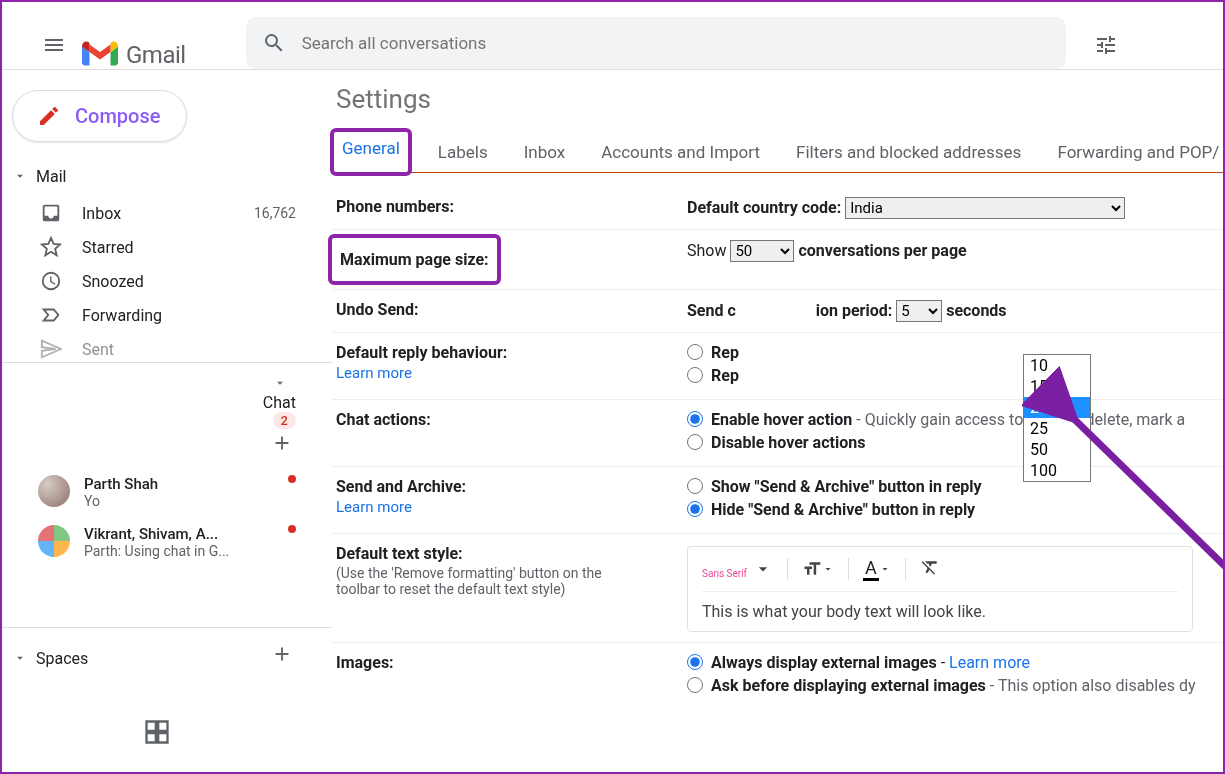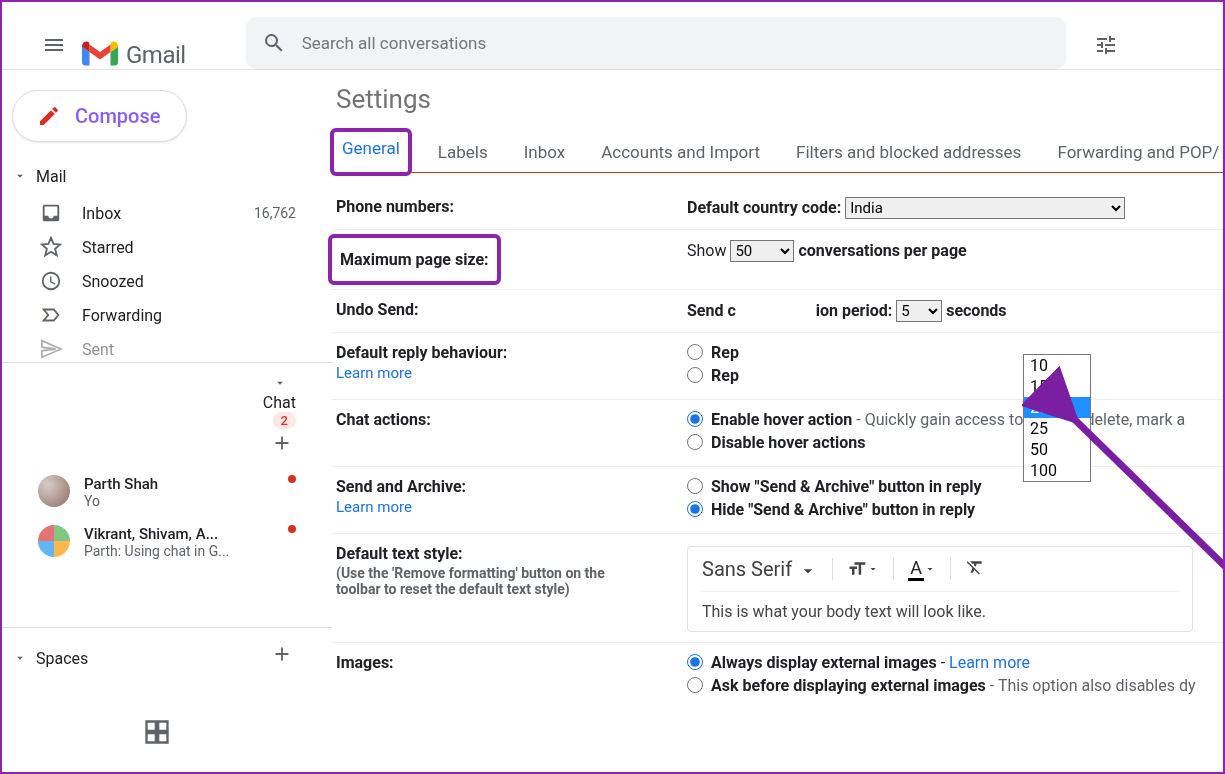--- a/index.html
+++ b/index.html
@@ -53,37 +53,37 @@
   .page-title { font-size: 26px; color: #737373; margin-bottom: 18px; margin-left: 4px; }
   .tabs { display: flex; gap: 28px; border-bottom: 1px solid #c2410c; padding-left: 4px; }
   .tab { font-size: 17px; color: #5f6368; padding: 10px 4px; cursor: pointer; white-space: nowrap; }
   .tab.active { color: #1a73e8; }
   .tab-highlight { border: 4px solid #8e24aa; border-radius: 6px; margin: -4px -6px; padding: 6px 8px !important; }
 
   .settings-body { padding-top: 14px; }
   .row { display: flex; padding: 10px 4px; border-bottom: 1px solid #eee; gap: 47px; }
   .row-label { width: 304px; font-size: 16px; font-weight: 700; color: #202124; flex-shrink: 0; }
   .row-label .learn { display:block; font-weight: 400; color: #1a73e8; font-size: 15px; margin-top: 2px; cursor:pointer;}
-  .row-label .hint { display:block; font-weight: 700; color: #5f6368; font-size: 14px; margin-top: 2px; max-width: 290px;}
+  .row-label .hint { display:block; font-weight: 400; color: #5f6368; font-size: 14px; margin-top: 2px; max-width: 290px;}
   .row-value { flex: 1; font-size: 16px; color: #202124; }
   .row-value select { font-size: 15px; border: 1px solid #767676; background: #efefef; }
   .row-value label { display:block; margin-bottom: 4px; }
   .row-value .desc { color: #5f6368; }
   .row-value a.learn { color: #1a73e8; text-decoration: none; cursor: pointer; }
   input[type=radio]{ width:16px; height:16px; vertical-align: -2px; margin-right: 8px; accent-color: #1a73e8;}
 
   .highlight-box { border: 4px solid #8e24aa; border-radius: 6px; display: inline-block; padding: 12px 8px; margin: -6px -8px; }
 
   .dropdown-open { position: absolute; background: #fff; border: 1px solid #767676; width: 68px; top: 284px; left: 711px; z-index: 10; }
   .dropdown-open div { padding: 1px 6px; font-size: 16px; cursor: pointer; }
   .dropdown-open div.sel { background: #1e90ff; color: #fff; }
 
   .text-style-box { border: 1px solid #e0e0e0; border-radius: 4px; padding: 10px 14px; width: 506px; margin-top: 2px; background:#fff;}
   .style-toolbar { display:flex; align-items:center; gap: 14px; padding-bottom: 10px; border-bottom: 1px solid #eee; margin-bottom: 10px;}
-  .style-toolbar .font-sel { font-size:20px; color:#404040; display:flex; align-items:flex-end; gap:6px; cursor:pointer;}
+  .style-toolbar .font-sel { font-size:10px; color:#ec4899; display:flex; align-items:flex-end; gap:6px; cursor:pointer;}
   .style-toolbar .divider { width:1px; height:22px; background:#ddd;}
   .style-toolbar svg { width:20px; height:20px; fill:#444;}
 
   .arrow-overlay { position:absolute; top: 290px; left: 710px; width: 380px; height: 380px; pointer-events: none; z-index: 20;}
 
   .sep-line { border-top: 1px solid #ddd; margin: 0 -20px 0 0; }
 </style>
 </head>
 <body>
 

